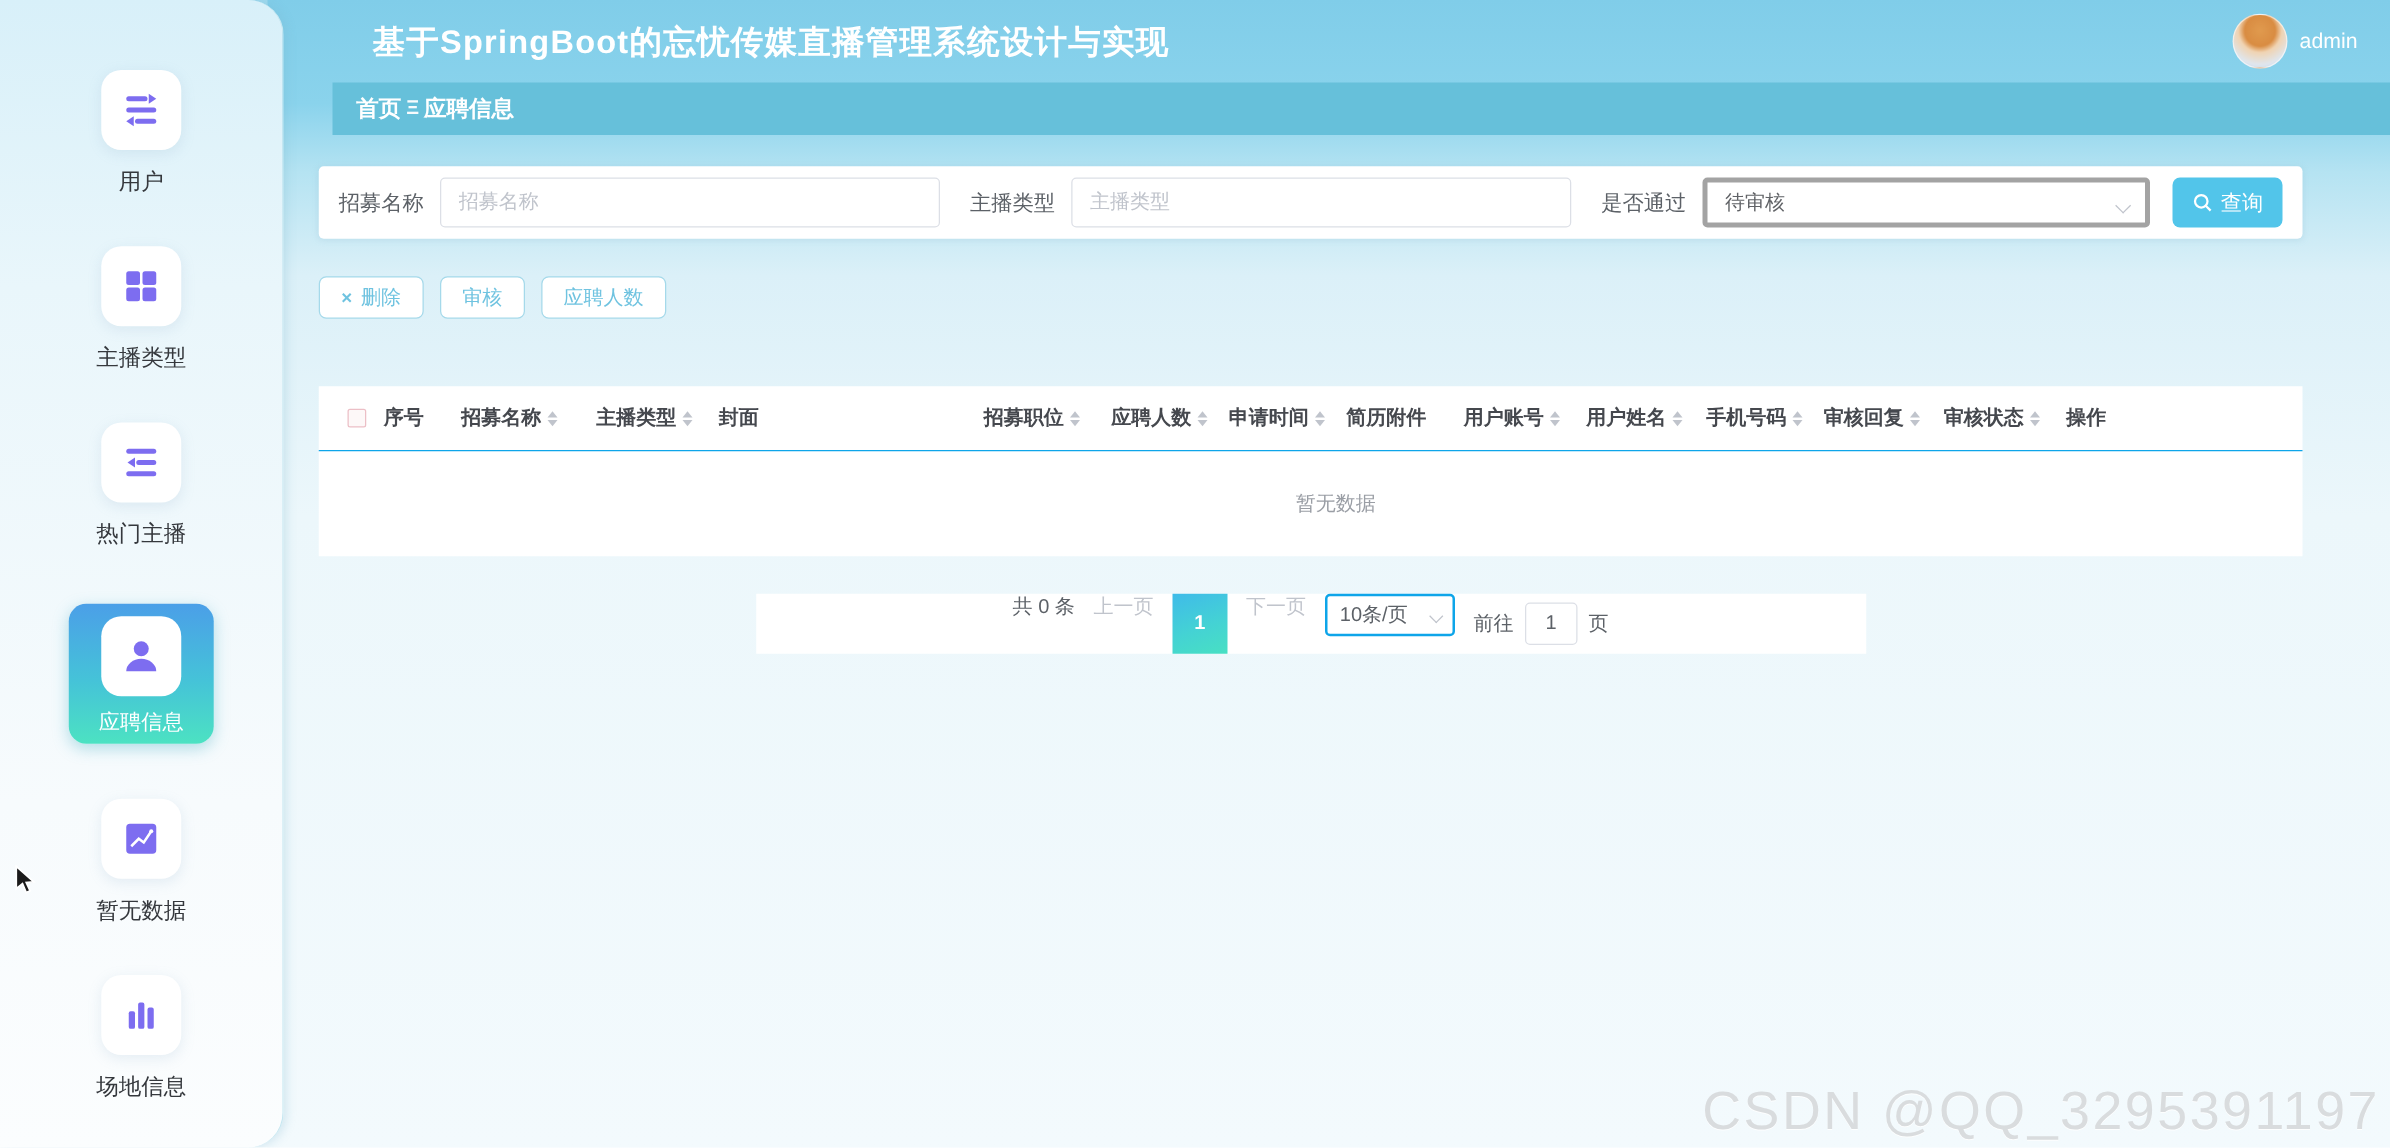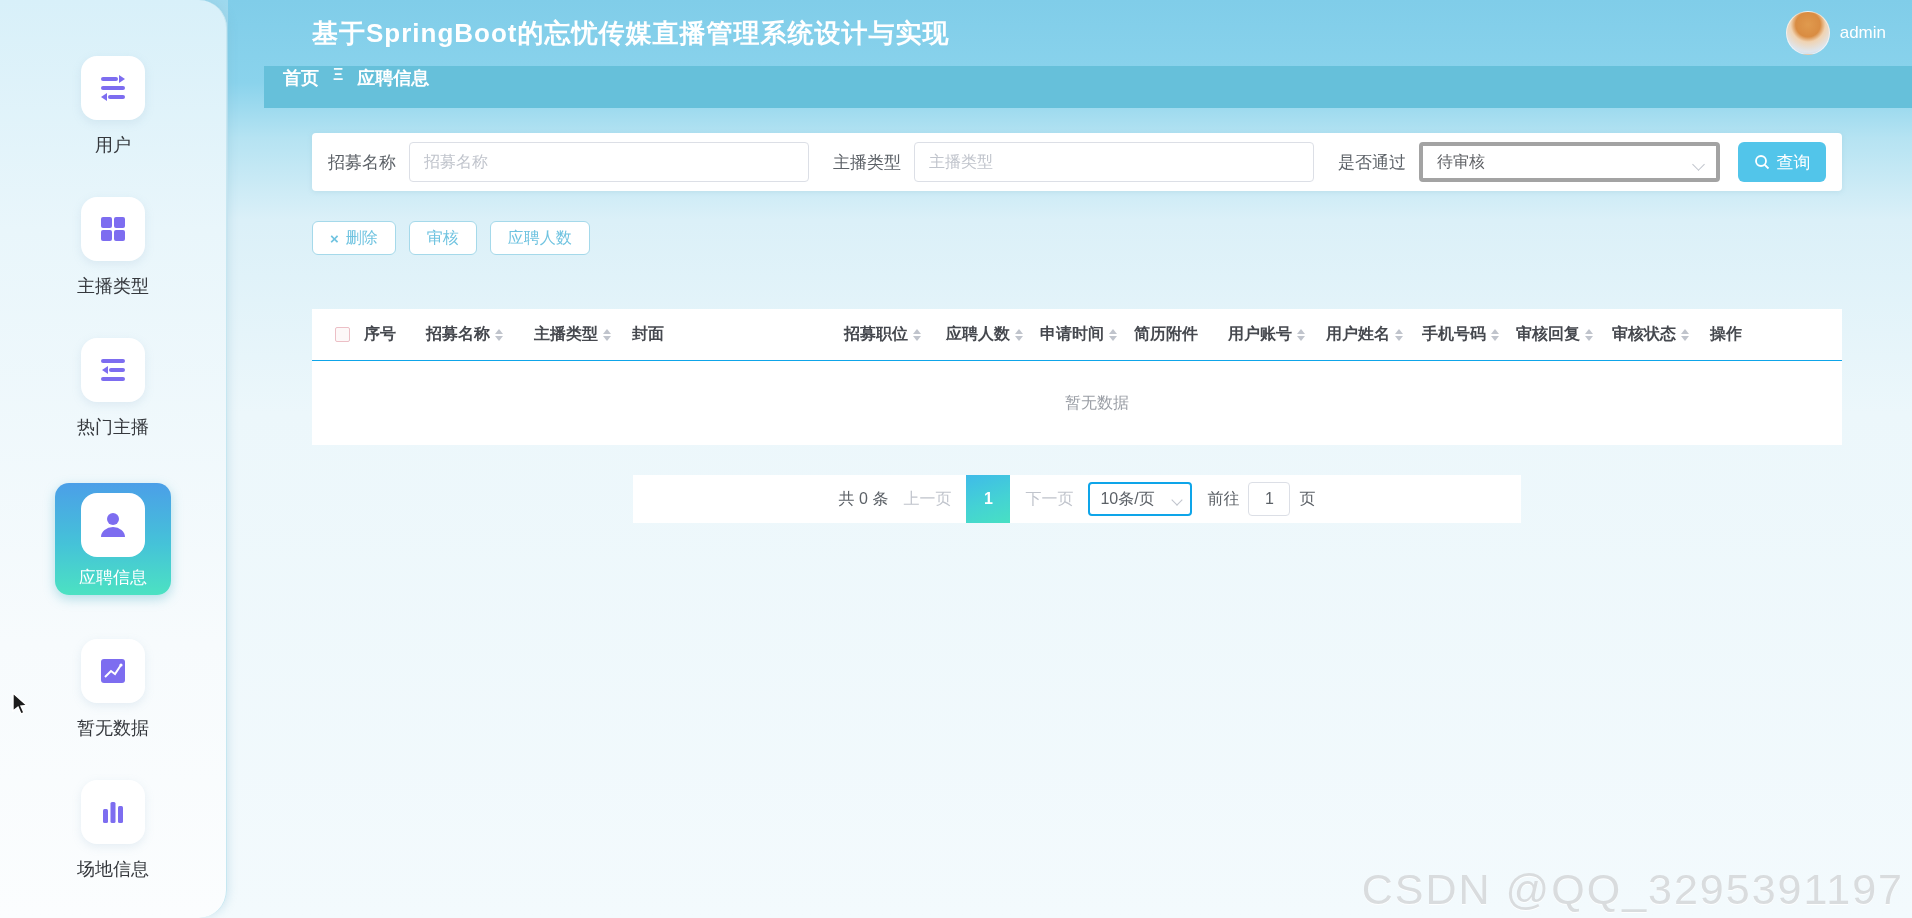--- a/index.html
+++ b/index.html
@@ -33,41 +33,41 @@
     box-shadow:0 4px 12px rgba(80,180,200,.4);
     justify-content:flex-start; padding-top:10px; margin:4px 0;
   }
   .side-item.active .icon-card { box-shadow:none; }
   .side-item.active .side-label { color:#fff; margin-top:9px; font-size:17px; }
   .sicon { width:30px; height:30px; }
   .sicon * { fill:#7d6df0; }
 
   
   .main {
-    position:absolute; left:228px; top:0; right:0; height:918px;
+    position:absolute; left:214px; top:0; right:0; height:918px;
     background: linear-gradient(180deg,#80cde9 0%, #8ad3ec 9%, #b5e3f2 15%, #dbf0f8 24%, #ecf7fb 45%, #f3fafd 100%);
   }
   .topbar { height:66px; display:flex; align-items:center; padding:0 26px 0 84px; }
   .app-title { flex:1; color:#fff; font-size:26px; font-weight:bold; letter-spacing:1px; }
   .userbox { display:flex; align-items:center; gap:10px; cursor:pointer; }
   .avatar {
     width:44px; height:44px; border-radius:50%;
     background: radial-gradient(circle at 50% 30%, #e09a4e 0%, #d98c42 34%, #f0d3b2 48%, #dfe6ee 75%, #b9cfe2 100%);
     border:1px solid rgba(255,255,255,.55);
   }
   .username { color:#fff; font-size:17px; }
 
   .breadcrumb {
-    margin-left:36px; height:42px; background:#66c0da;
-    display:flex; gap:14px; padding:0 19px;
+    margin-left:52px; height:42px; background:#66c0da;
+    display:flex; align-items:center; gap:4px; padding:0 19px;
     color:#fff; font-size:18px; font-weight:bold;
   }
   .bc-sep { font-weight:bold; font-size:16px; opacity:.95; }
 
-  .content { padding:25px 70px 0 41px;margin-left:43px; }
+  .content { padding:25px 70px 0 41px; }
 
   
   .filter-card {
     height:58px; background:#fff; border-radius:4px;
     box-shadow:0 1px 5px rgba(140,185,210,.28);
     display:flex; align-items:center; padding:0 16px;
   }
   .f-label { font-size:17px; color:#5c6167; white-space:nowrap; }
   .f-input {
     height:40px; width:400px; margin-left:13px;
@@ -118,21 +118,21 @@
     background:#fdf8f8; cursor:pointer;
   }
   .carets { display:inline-flex; flex-direction:column; margin-left:5px; gap:2px; cursor:pointer; }
   .car-up { width:0; height:0; border-left:4px solid transparent; border-right:4px solid transparent; border-bottom:5px solid #c0c4cc; }
   .car-dn { width:0; height:0; border-left:4px solid transparent; border-right:4px solid transparent; border-top:5px solid #c0c4cc; }
   .empty-row { height:84px; display:flex; align-items:center; justify-content:center; color:#9a9ea5; font-size:16px;padding-left:40px; }
 
   
   .pager {
     margin:30px auto 0; width:888px; height:48px; background:#fff;
-    display:flex; align-items:center; justify-content:center; gap:15px;
+    display:flex; justify-content:center; gap:15px;
     font-size:16px; color:#5c6167;
   }
   .pg-disabled { color:#c0c4cc; cursor:pointer; }
   .pg-active {
     width:44px; height:48px; display:flex; align-items:center; justify-content:center;
     background:linear-gradient(160deg,#3fbbe9 0%, #44d2d4 55%, #48e0c3 100%);
     color:#fff; font-weight:bold; cursor:pointer;
   }
   .pg-size {
     width:104px; height:34px; border:2px solid #0ea5e9; border-radius:4px;

